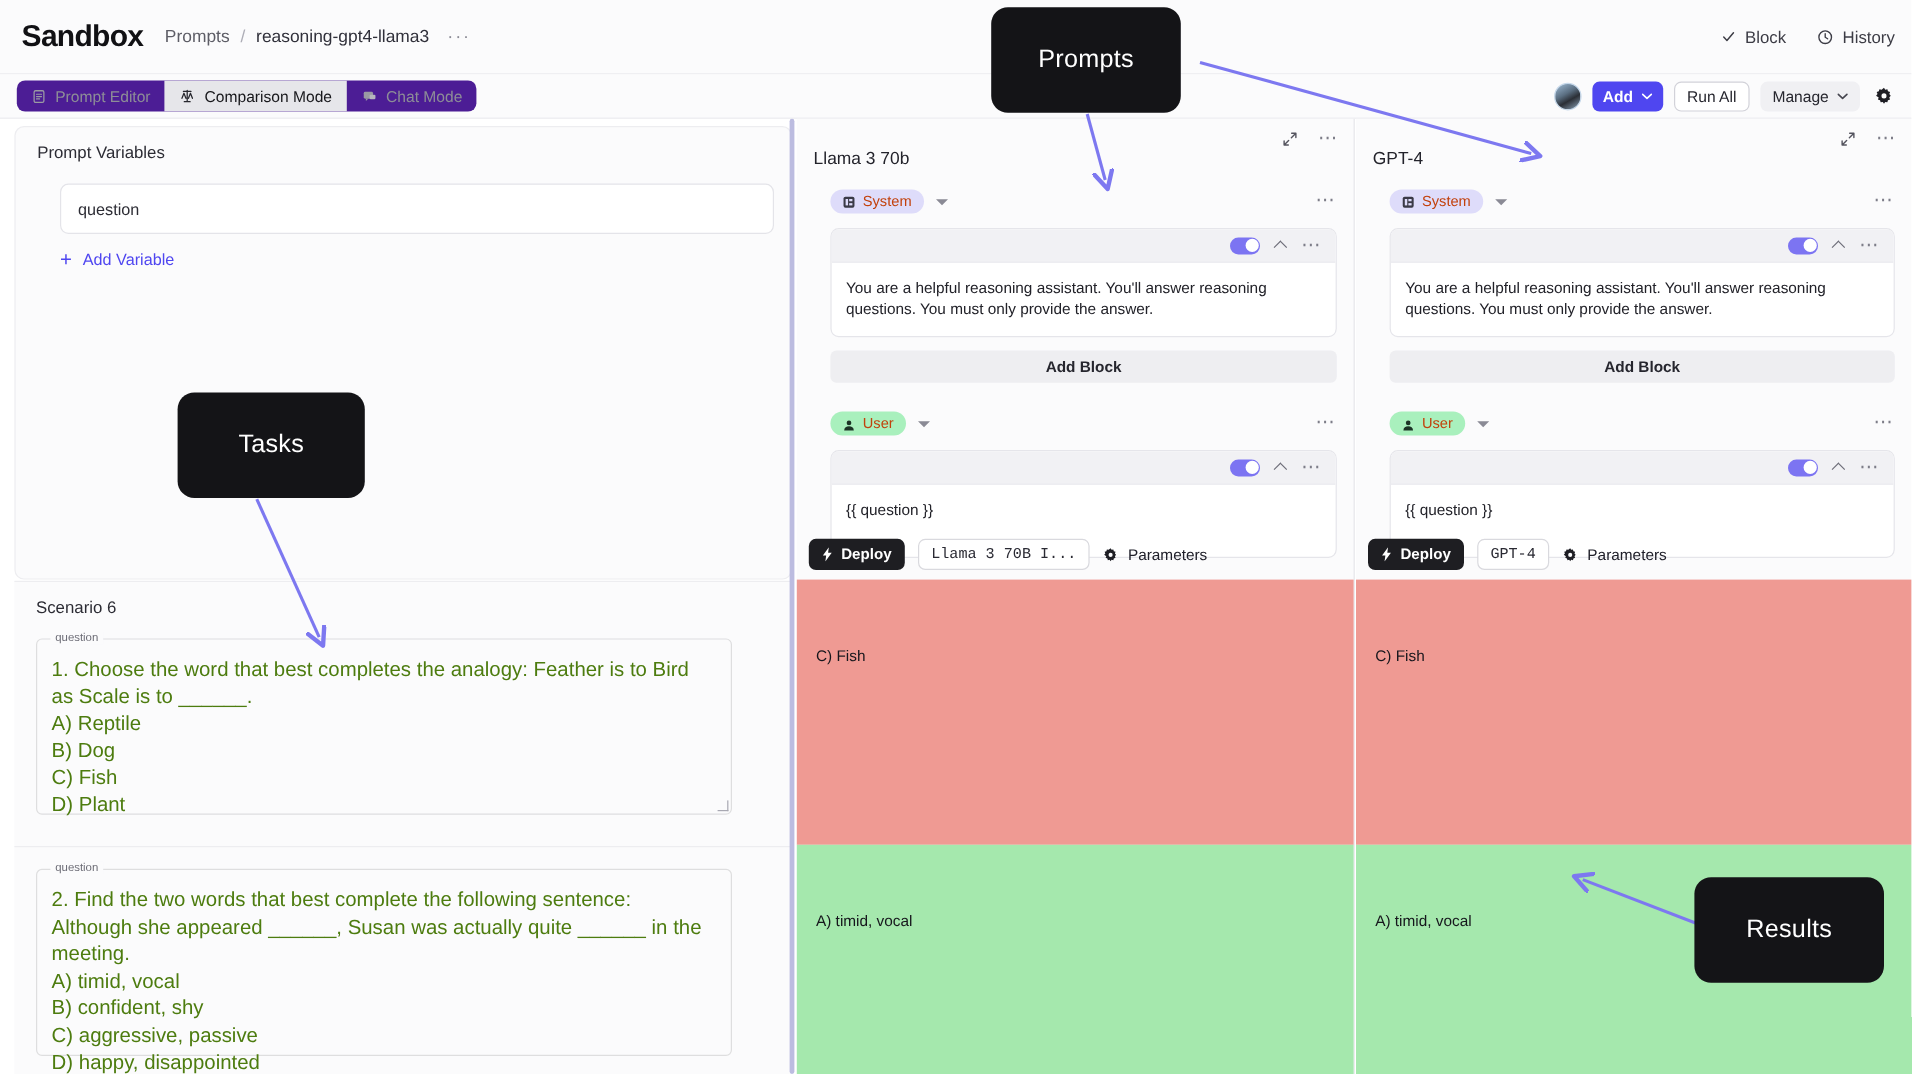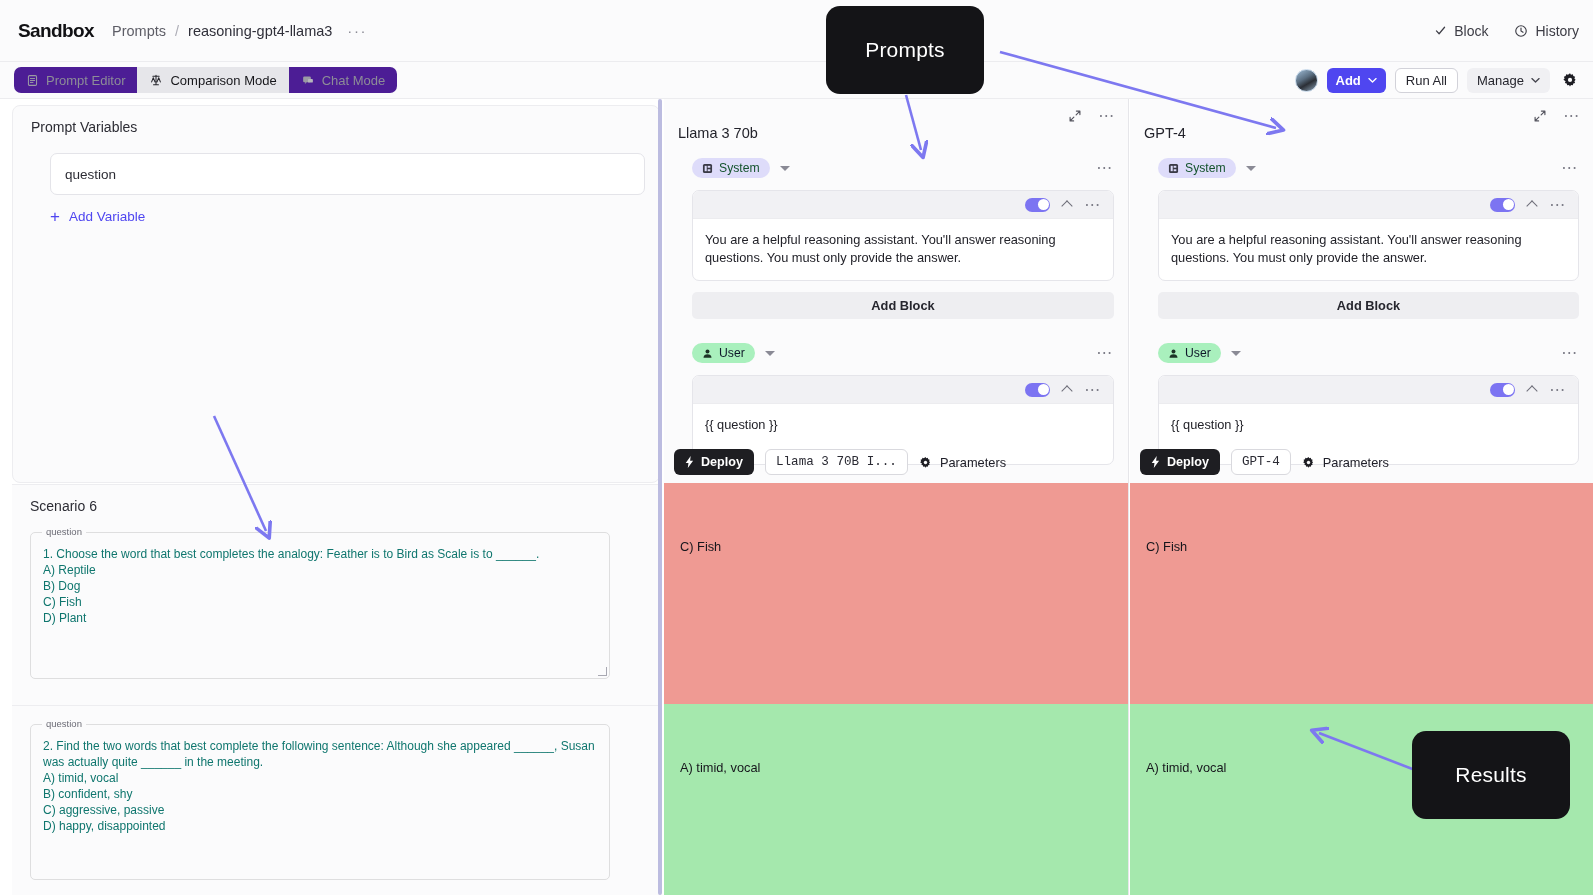--- a/index.html
+++ b/index.html
@@ -13,21 +13,21 @@
   #root { position: relative; width: 1593px; height: 895px; }
 
   
   .topbar {
     position: absolute; left: 0; top: 0; width: 1593px; height: 62px;
     background: #fbfbfc;
     display: flex; align-items: center;
     border-bottom: 1px solid #ececef;
   }
   .brand {
-    font-size: 19px; font-weight: 700; letter-spacing: -0.6px;
+    font-size: 25px; font-weight: 700; letter-spacing: -0.6px;
     margin-left: 18px; color: #111114;
   }
   .crumbs { display: flex; align-items: center; gap: 9px; margin-left: 18px; }
   .crumb { font-size: 14.5px; color: #5d5d66; }
   .crumb.cur { color: #30303a; }
   .crumb-sep { font-size: 14.5px; color: #adadb6; }
   .crumb-dots { font-size: 15px; color: #8b8b95; letter-spacing: 1.6px; margin-left: 6px; }
   .topbar-right {
     margin-left: auto; margin-right: 14px;
     display: flex; align-items: center; gap: 26px;
@@ -115,43 +115,43 @@
     position: relative; margin: 18px 0 0 18px; width: 580px;
     border: 1px solid #dededf; border-radius: 5px; background: #fbfbfc;
   }
   .fieldset.s1 { height: 147px; }
   .fieldset.s2 { height: 156px; }
   .legend {
     position: absolute; left: 11px; top: -7px; background: #fbfbfc;
     padding: 0 4px; font-size: 9.5px; color: #6c6c76;
   }
   .ta-text {
-    padding: 14px 14px 0 12px; font-size: 12px; line-height: 1.33; color: #0f766e;
+    padding: 14px 14px 0 12px; font-size: 17px; line-height: 1.33; color: #4d7c0f;
     white-space: pre-wrap;
   }
   .resize-grip {
     position: absolute; right: 2px; bottom: 2px; width: 9px; height: 9px;
     border-right: 1.5px solid #a8a8b2; border-bottom: 1.5px solid #a8a8b2;
   }
 
   
   .panel-hdr { position: relative; height: 56px; }
   .panel-name { position: absolute; left: 14px; top: 26px; font-size: 14.5px; color: #23232b; }
   .panel-acts { position: absolute; right: 12px; top: 9px; display: flex; align-items: center; gap: 16px; }
   .icon-btn { cursor: pointer; display: flex; align-items: center; }
   .dots { font-size: 16px; letter-spacing: 1.7px; color: #7d7d88; line-height: 1; cursor: pointer; }
 
   .blockrow { position: relative; margin: 0 14px 0 28px; }
   .badge-line { display: flex; align-items: center; gap: 10px; height: 26px; }
   .badge {
     display: inline-flex; align-items: center; gap: 6px;
     border-radius: 20px; padding: 3px 10px; font-size: 12.2px; font-weight: 500;
   }
-  .badge.system { background: #dedcfa; color: #14532d; }
-  .badge.user { background: #a9f0bd; color: #0f172a; }
+  .badge.system { background: #dedcfa; color: #c2410c; }
+  .badge.user { background: #a9f0bd; color: #c2410c; align-items: flex-end; }
   .caret-sm { width: 0; height: 0; border-left: 5px solid transparent; border-right: 5px solid transparent; border-top: 5px solid #8a8a95; }
   .badge-dots { margin-left: auto; }
 
   .block {
     margin-top: 9px; border: 1px solid #e5e5ea; border-radius: 7px;
     background: #fff; overflow: hidden;
   }
   .block-bar {
     height: 28px; background: #f1f1f4; border-bottom: 1px solid #ececef;
     display: flex; align-items: center; justify-content: flex-end; gap: 13px;
@@ -505,17 +505,20 @@
     </defs>
     <path d="M906 95 L921 150" stroke="#7d78f0" stroke-width="2.6" fill="none" marker-end="url(#ah)"></path>
     <path d="M1000 52 L1276 128" stroke="#7d78f0" stroke-width="2.6" fill="none" marker-end="url(#ah)"></path>
     <path d="M214 416 L266 531" stroke="#7d78f0" stroke-width="2.6" fill="none" marker-end="url(#ah)"></path>
     <path d="M1428 775 L1319 733" stroke="#7d78f0" stroke-width="2.6" fill="none" marker-end="url(#ah)"></path>
   </svg>
 
   <div class="anno anno-prompts">
     <span>Prompts</span>
   </div>
+  <div class="anno anno-tasks">
+    <span>Tasks</span>
+  </div>
   <div class="anno anno-results">
     <span>Results</span>
   </div>
 
 </div>
 
 </body></html>

